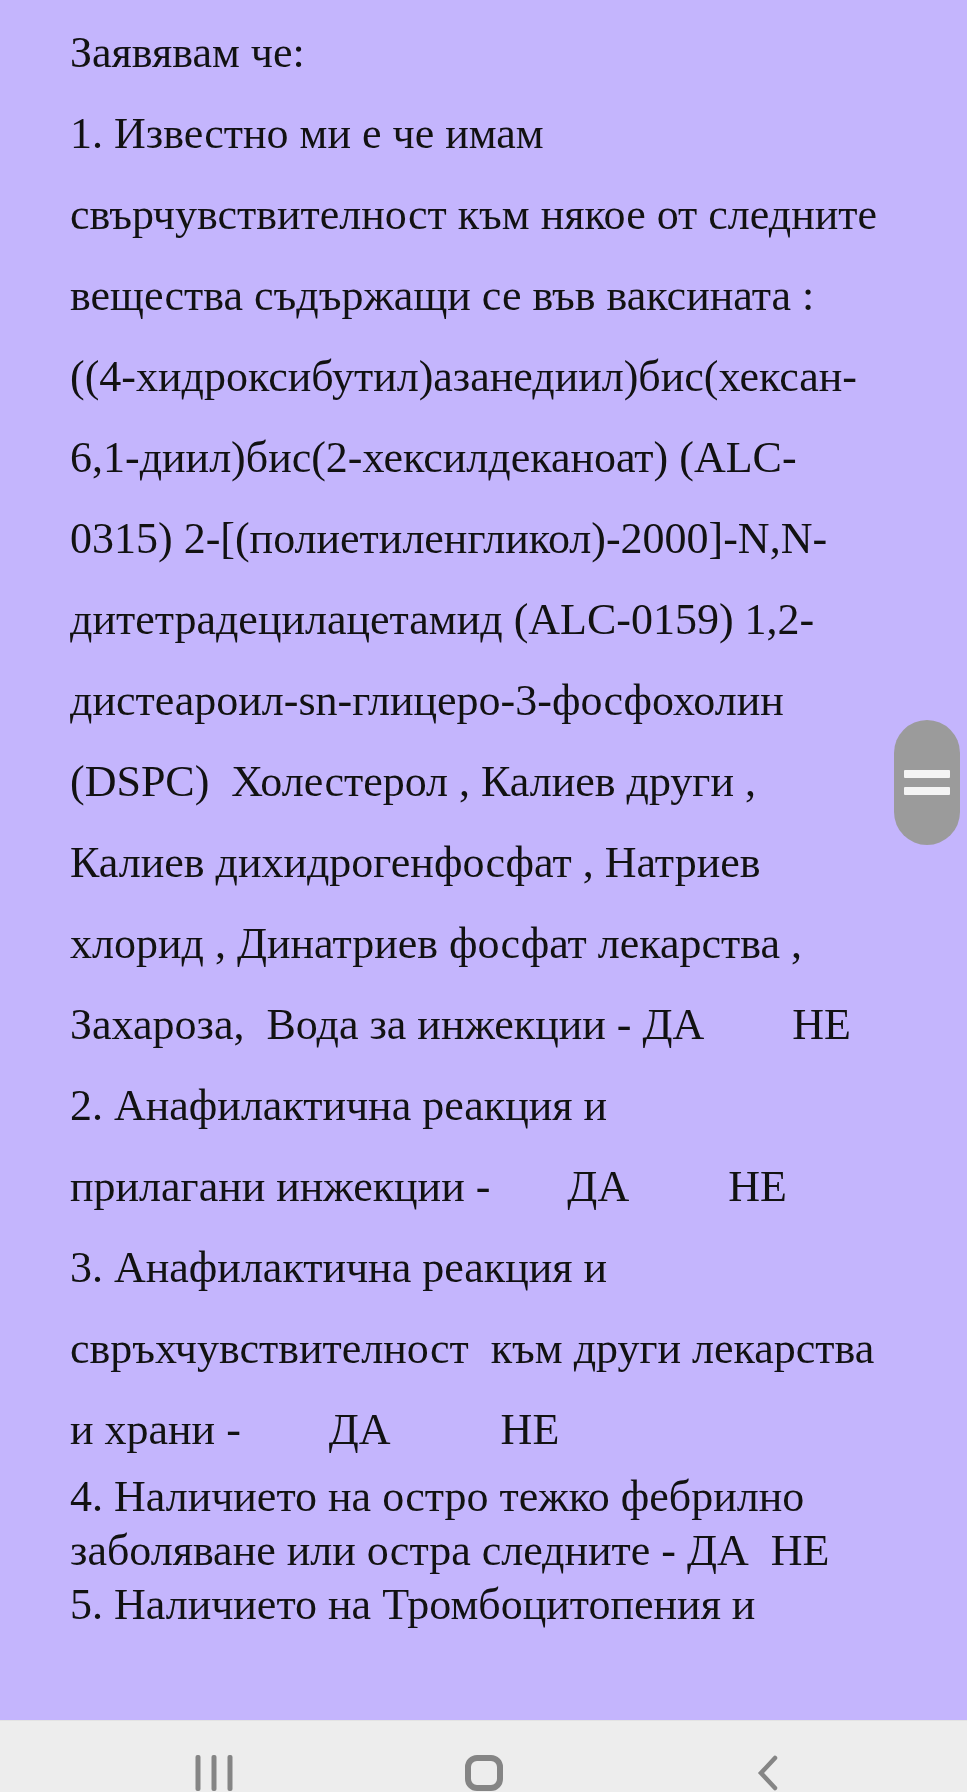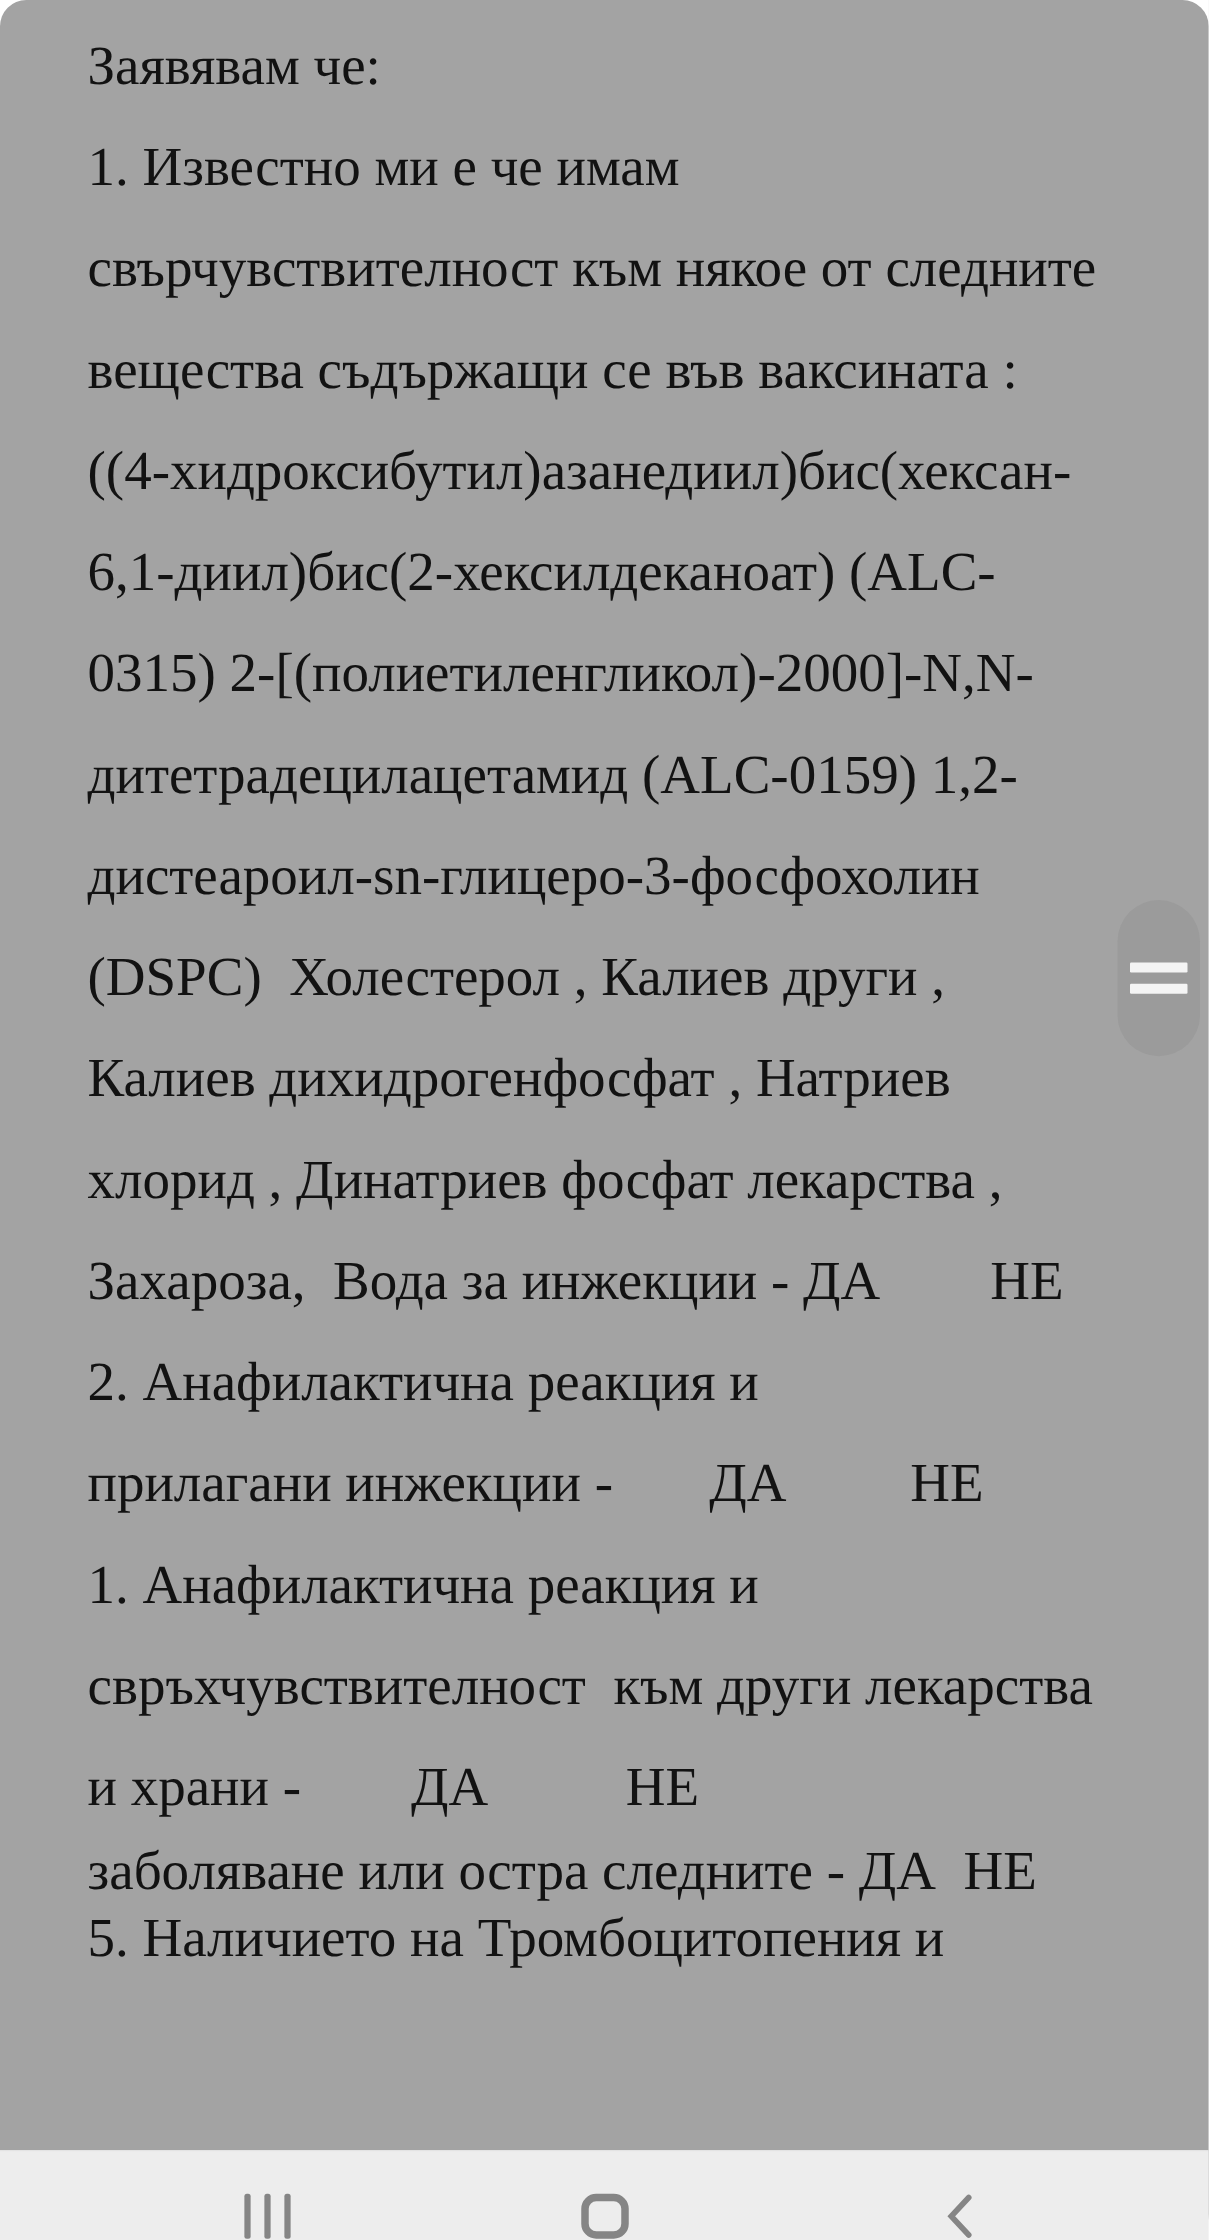--- a/index.html
+++ b/index.html
@@ -8,22 +8,21 @@
     width: 967px;
     height: 1792px;
     background: #ffffff;
     overflow: hidden;
     font-family: "Liberation Serif", "DejaVu Serif", serif;
   }
   .screen {
     position: relative;
     width: 967px;
     height: 1792px;
-    background: #a3a3a3;
-    border-radius: 21px;
+    background: #c4b5fd;
   }
   
   .doc {
     position: absolute;
     top: 12px;
     left: 70px;
     right: 40px;
     color: #121212;
   }
   .line {
@@ -117,23 +116,24 @@
     <div class="line">6,1-диил)бис(2-хексилдеканоат) (ALC-</div>
     <div class="line">0315) 2-[(полиетиленгликол)-2000]-N,N-</div>
     <div class="line">дитетрадецилацетамид (ALC-0159) 1,2-</div>
     <div class="line">дистеароил-sn-глицеро-3-фосфохолин</div>
     <div class="line">(DSPC)  Холестерол , Калиев други ,</div>
     <div class="line">Калиев дихидрогенфосфат , Натриев</div>
     <div class="line">хлорид , Динатриев фосфат лекарства ,</div>
     <div class="line">Захароза,  Вода за инжекции - ДА        НЕ</div>
     <div class="line">2. Анафилактична реакция и</div>
     <div class="line">прилагани инжекции -       ДА         НЕ</div>
-    <div class="line">1. Анафилактична реакция и</div>
+    <div class="line">3. Анафилактична реакция и</div>
     <div class="line">свръхчувствителност  към други лекарства</div>
     <div class="line">и храни -        ДА          НЕ</div>
+    <div class="line tight">4. Наличието на остро тежко фебрилно</div>
     <div class="line tight">заболяване или остра следните - ДА  НЕ</div>
     <div class="line tight">5. Наличието на Тромбоцитопения и</div>
   </main>
 
   <div class="edge-handle">
     <span class="grip"></span>
     <span class="grip"></span>
   </div>
 
   <nav class="nav-bar">

